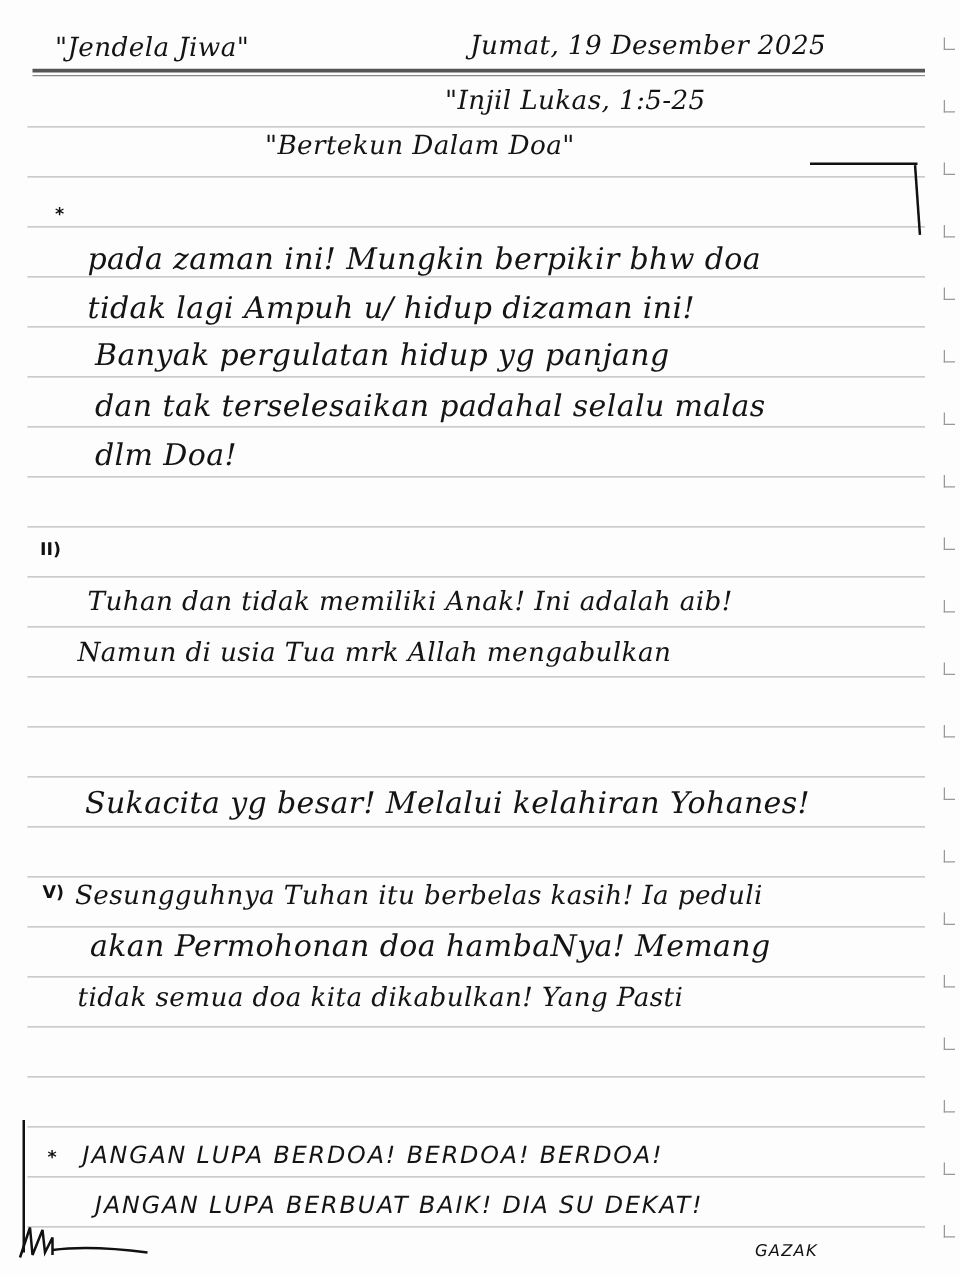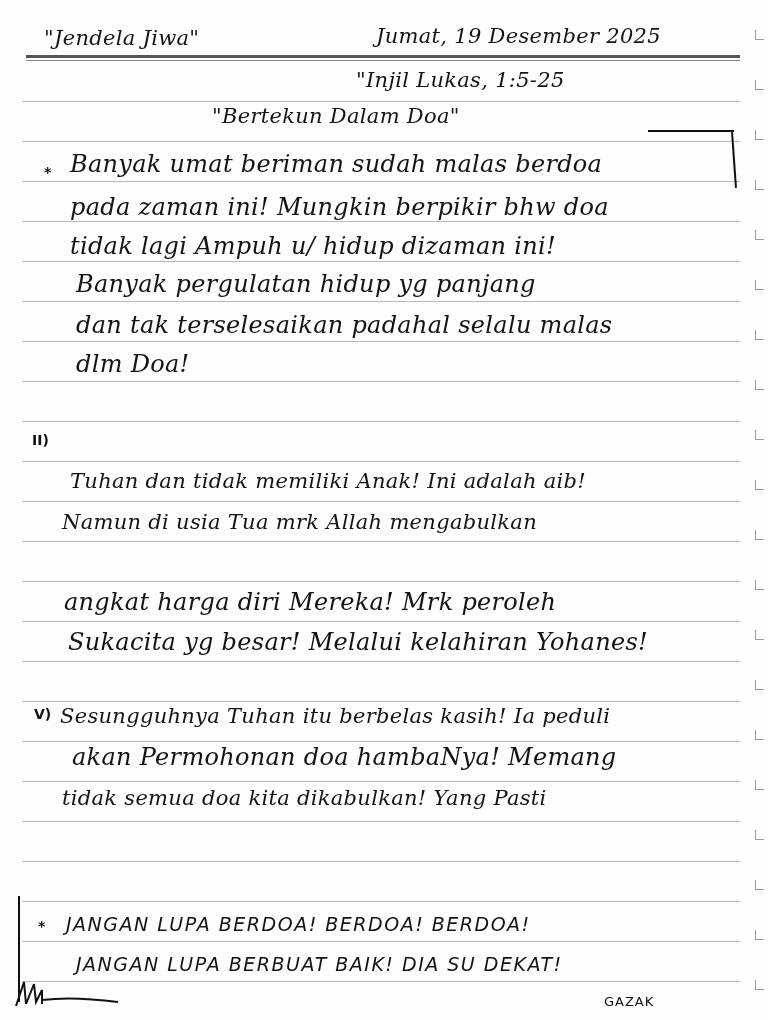--- a/index.html
+++ b/index.html
@@ -40,21 +40,21 @@
   .bullet {
     position: absolute; font-family: "DejaVu Sans", sans-serif;
     font-size: 14px; font-weight: bold; color: #111;
   }
   .vline { position: absolute; background: #111; }
   .signature {
     position: absolute; left: 12px; top: 976px; width: 110px; height: 34px;
   }
   .name-mark {
     position: absolute; left: 604px; top: 994px;
-    font-family: "DejaVu Sans", sans-serif; font-size: 13px; letter-spacing: 1px; text-align: right;
+    font-family: "DejaVu Sans", sans-serif; font-style: italic; font-size: 13px; letter-spacing: 1px; text-align: right;
   }
 </style>
 </head>
 <body>
 
 <div class="page">
 
   <div class="header-rule"></div>
   <div class="header-rule2"></div>
 
@@ -107,31 +107,29 @@
 
   <div class="hw small" style="left:44px; top:26px">"Jendela Jiwa"</div>
   <div class="hw small" style="left:376px; top:24px">Jumat, 19 Desember 2025</div>
   <div class="hw small" style="left:356px; top:68px">"Injil Lukas, 1:5-25</div>
   <div class="hw small" style="left:212px; top:104px">"Bertekun Dalam Doa"</div>
 
   <div class="vline" style="left:648px; top:130px; width:86px; height:2px"></div>
   <div class="vline" style="left:733px; top:132px; width:2px; height:56px; transform:rotate(-4deg)"></div>
 
   <div class="bullet" style="left:44px; top:164px">*</div>
-  <div class="hw" style="left:70px; top:150px">Banyak umat beriman sudah malas berdoa</div>
   <div class="hw" style="left:70px; top:193px">pada zaman ini! Mungkin berpikir bhw doa</div>
   <div class="hw" style="left:70px; top:232px">tidak lagi Ampuh u/ hidup dizaman ini!</div>
   <div class="hw" style="left:76px; top:270px">Banyak pergulatan hidup yg panjang</div>
   <div class="hw" style="left:76px; top:311px">dan tak terselesaikan padahal selalu malas</div>
   <div class="hw" style="left:76px; top:350px">dlm Doa!</div>
 
   <div class="bullet" style="left:32px; top:432px">II)</div>
   <div class="hw small" style="left:70px; top:469px">Tuhan dan tidak memiliki Anak! Ini adalah aib!</div>
   <div class="hw small" style="left:62px; top:510px">Namun di usia Tua mrk Allah mengabulkan</div>
-  <div class="hw" style="left:64px; top:588px">angkat harga diri Mereka! Mrk peroleh</div>
   <div class="hw" style="left:68px; top:628px">Sukacita yg besar! Melalui kelahiran Yohanes!</div>
 
   <div class="bullet" style="left:34px; top:706px">V)</div>
   <div class="hw small" style="left:60px; top:704px">Sesungguhnya Tuhan itu berbelas kasih! Ia peduli</div>
   <div class="hw" style="left:72px; top:743px">akan Permohonan doa hambaNya! Memang</div>
   <div class="hw small" style="left:62px; top:786px">tidak semua doa kita dikabulkan! Yang Pasti</div>
 
   <div class="vline" style="left:18px; top:896px; width:2px; height:106px"></div>
 
   <div class="bullet" style="left:38px; top:918px">*</div>

